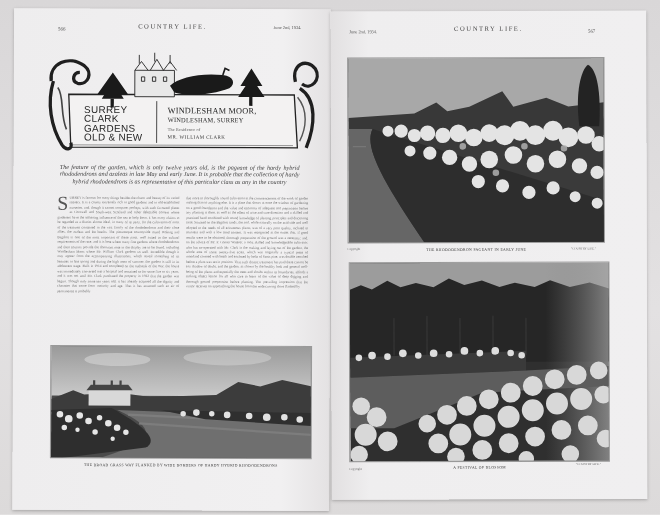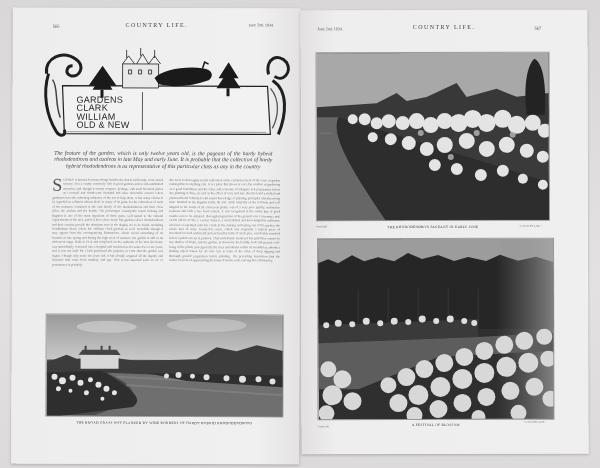--- a/index.html
+++ b/index.html
@@ -123,24 +123,30 @@
           <rect x="106" y="26" width="3" height="4"></rect>
       </g>
 
       <path d="M112 34 C120 26 140 22 160 24 C170 25 172 32 166 36 C150 42 130 44 116 40 Z" fill="#1a1a1a"></path>
       <path d="M160 24 L162 18 L166 20" fill="none" stroke="#1a1a1a" stroke-width="1.5"></path>
 
       <path d="M24 88 L224 88" stroke="#666" stroke-width="0.6"></path>
       <line x1="100" y1="48" x2="100" y2="86" stroke="#333" stroke-width="0.8"></line>
     </svg>
     <div class="banner-series">
+      <div>SURREY</div>
+      <div>CLARK</div>
       <div>GARDENS</div>
-      <div>CLARK</div>
-      <div>WILLIAM</div>
       <div>OLD &amp; NEW</div>
+    </div>
+    <div class="banner-place">
+      <div>WINDLESHAM MOOR,</div>
+      <div class="sub">WINDLESHAM, SURREY</div>
+      <div class="res">The Residence of</div>
+      <div class="owner">MR. WILLIAM CLARK</div>
     </div>
   </div>
 
   <div class="standfirst">The feature of the garden, which is only twelve years old, is the pageant of the hardy hybrid rhododendrons and azaleas in late May and early June. It is probable that the collection of hardy hybrid rhododendrons is as representative of this particular class as any in the country</div>
 
   <div class="body-cols">
     <div class="col">
       <span class="dropcap">S</span>
       <span>URREY is famous for many things besides the charm and beauty of its varied scenery. It is a county extremely rich in good gardens and in old-established nurseries, and, though it cannot compare, perhaps, with such favoured places as Cornwall and South-west Scotland and other delectable corners where gardeners have the softening influence of the sea to help them, it has many claims to be regarded as a district almost ideal, in many of its parts, for the cultivation of most of the treasures contained in the vast family of the rhododendrons and their close allies, the azaleas and the heaths. The picturesque countryside round Woking and Bagshot is one of the most important of these parts, well suited to the cultural requirements of the race, and it is here where many fine gardens where rhododendrons and their cousins provide the dominant note in the display are to be found, including Windlesham Moor, where Mr. William Clark gardens so well. Incredible though it may appear from the accompanying illustrations, which reveal something of its beauties in late spring and during the high noon of summer, the garden is still in its adolescent stage. Built in 1914 and completed on the outbreak of the War, the house was immediately converted into a hospital and remained so for some five or six years, and it was not until Mr. Clark purchased the property in 1922 that the garden was begun. Though only some ten years old, it has already acquired all the dignity and character that come from maturity and age. That it has assumed such an air of permanence is probably</span>
     </div>

